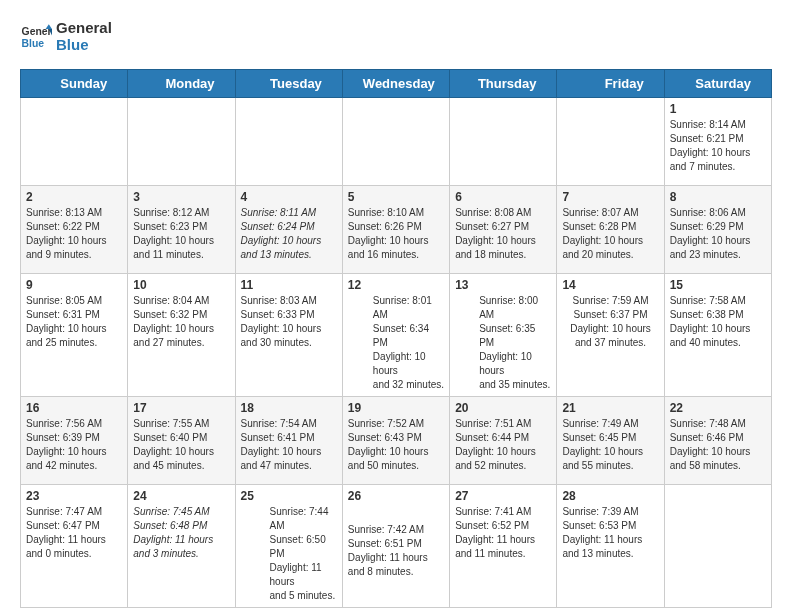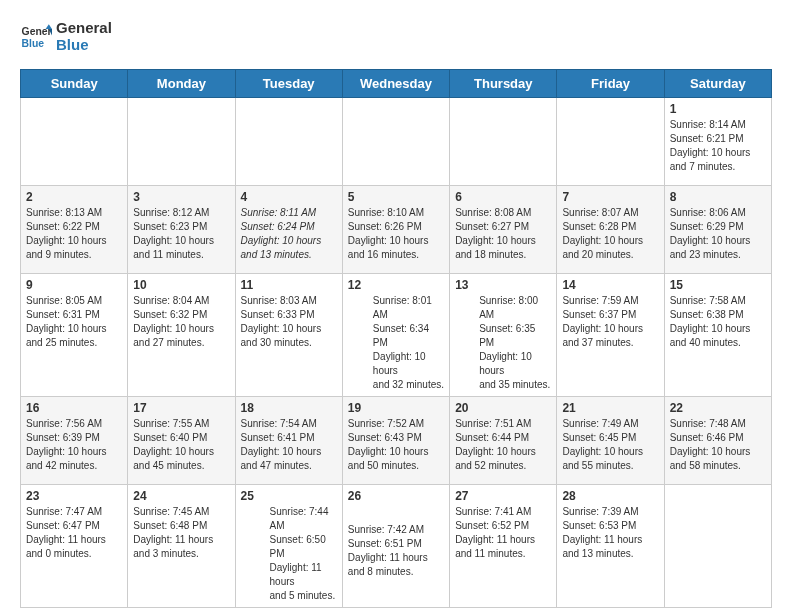--- a/index.html
+++ b/index.html
@@ -40,22 +40,22 @@
     table {
       width: 100%;
       border-collapse: collapse;
       table-layout: fixed;
     }
     thead tr th {
       background-color: #2a7ab5;
       color: #fff;
       font-size: 13px;
       font-weight: bold;
-      padding: 6px 12px;
-      text-align: center;
+      padding: 6px 20px;
+      text-align: right;
       border: 1px solid #1e6090;
     }
     tbody tr td {
       vertical-align: top;
       padding: 4px 5px;
       font-size: 10.5px;
       color: #333;
       border: 1px solid #ccc;
       height: 88px;
       width: calc(100% / 7);
@@ -216,21 +216,21 @@
         </td>
         <td>
           <span class="day-num">13</span>
           <div class="day-info" style="white-space: pre-line; margin-left: 24px;">Sunrise: 8:00 AM
 Sunset: 6:35 PM
 Daylight: 10 hours
 and 35 minutes.</div>
         </td>
         <td>
           <span class="day-num">14</span>
-          <div class="day-info" style="white-space: pre-line;">Sunrise: 7:59 AM
+          <div class="day-info" style="white-space: pre-line; text-align: center;">Sunrise: 7:59 AM
 Sunset: 6:37 PM
 Daylight: 10 hours
 and 37 minutes.</div>
         </td>
         <td>
           <span class="day-num">15</span>
           <div class="day-info" style="white-space: pre-line;">Sunrise: 7:58 AM
 Sunset: 6:38 PM
 Daylight: 10 hours
 and 40 minutes.</div>
@@ -290,21 +290,21 @@
       <tr>
         <td>
           <span class="day-num">23</span>
           <div class="day-info" style="white-space: pre-line;">Sunrise: 7:47 AM
 Sunset: 6:47 PM
 Daylight: 11 hours
 and 0 minutes.</div>
         </td>
         <td>
           <span class="day-num">24</span>
-          <div class="day-info" style="white-space: pre-line;">Sunrise: 7:45 AM
+          <div class="day-info" style="white-space: pre-line; font-style: italic;">Sunrise: 7:45 AM
 Sunset: 6:48 PM
 Daylight: 11 hours
 and 3 minutes.</div>
         </td>
         <td>
           <span class="day-num">25</span>
           <div class="day-info" style="white-space: pre-line; margin-left: 29px;">Sunrise: 7:44 AM
 Sunset: 6:50 PM
 Daylight: 11 hours
 and 5 minutes.</div>

